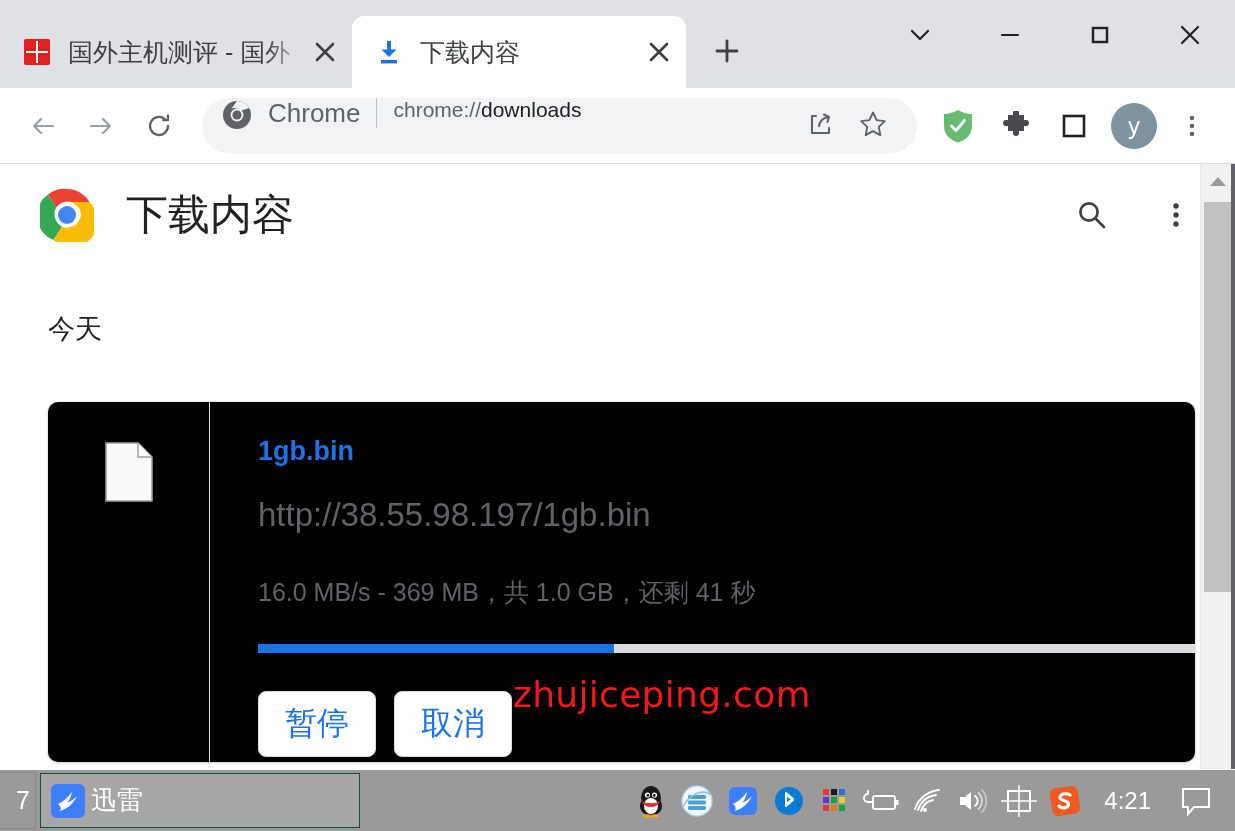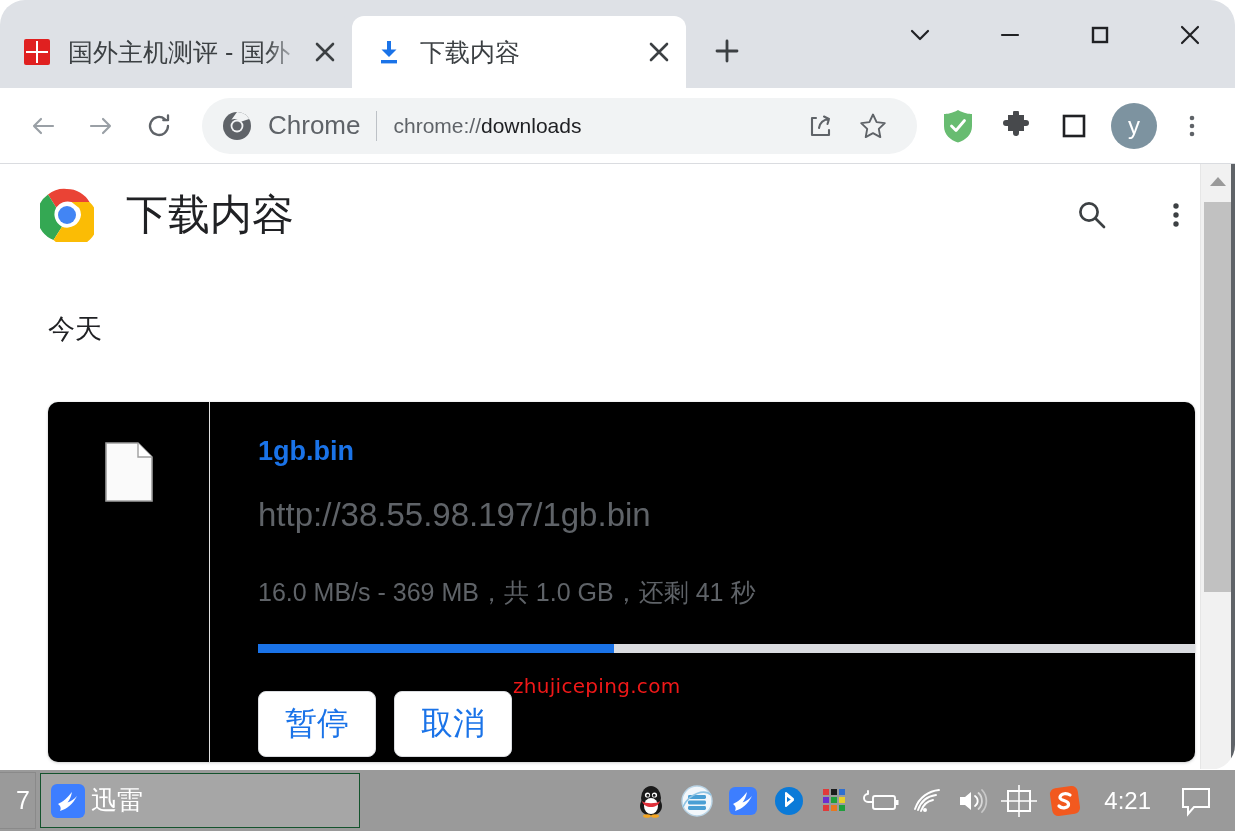--- a/index.html
+++ b/index.html
@@ -9,21 +9,20 @@
     overflow: hidden;
     background: #ffffff;
   }
 
   
   #browser-window {
     position: absolute; left: 0; top: 0;
     width: 1235px; height: 770px;
     background: #ffffff;
     overflow: hidden;
-    border-radius: 25px;
   }
 
   
   #tab-strip {
     position: relative;
     height: 88px;
     background: #dee1e6;
     display: flex;
     align-items: flex-end;
   }
@@ -113,21 +112,20 @@
     cursor: pointer;
     flex: 0 0 58px;
   }
   #omnibox {
     flex: 1;
     height: 56px;
     margin: 0 10px 0 14px;
     background: #f1f3f4;
     border-radius: 28px;
     display: flex;
-    align-items: center;
     padding: 0 18px;
     overflow: hidden;
     cursor: text;
   }
   #chrome-page-icon {
     width: 34px; height: 34px; flex: 0 0 34px;
     margin-right: 14px;
     display: flex; align-items: center; justify-content: center;
   }
   #omnibox-scheme {
@@ -289,21 +287,21 @@
     color: #1a73e8;
     font-size: 32px;
     font-family: "Liberation Sans", "DejaVu Sans", sans-serif;
     cursor: pointer;
     padding: 0 22px;
   }
 
   #watermark {
     position: absolute;
     left: 513px; top: 408px;
-    font-size: 20px;
+    font-size: 36px;
     color: #f01818;
     font-family: "DejaVu Sans", sans-serif;
     letter-spacing: .3px;
     pointer-events: none;
     white-space: nowrap;
   }
 
   
   #scrollbar {
     position: absolute;

